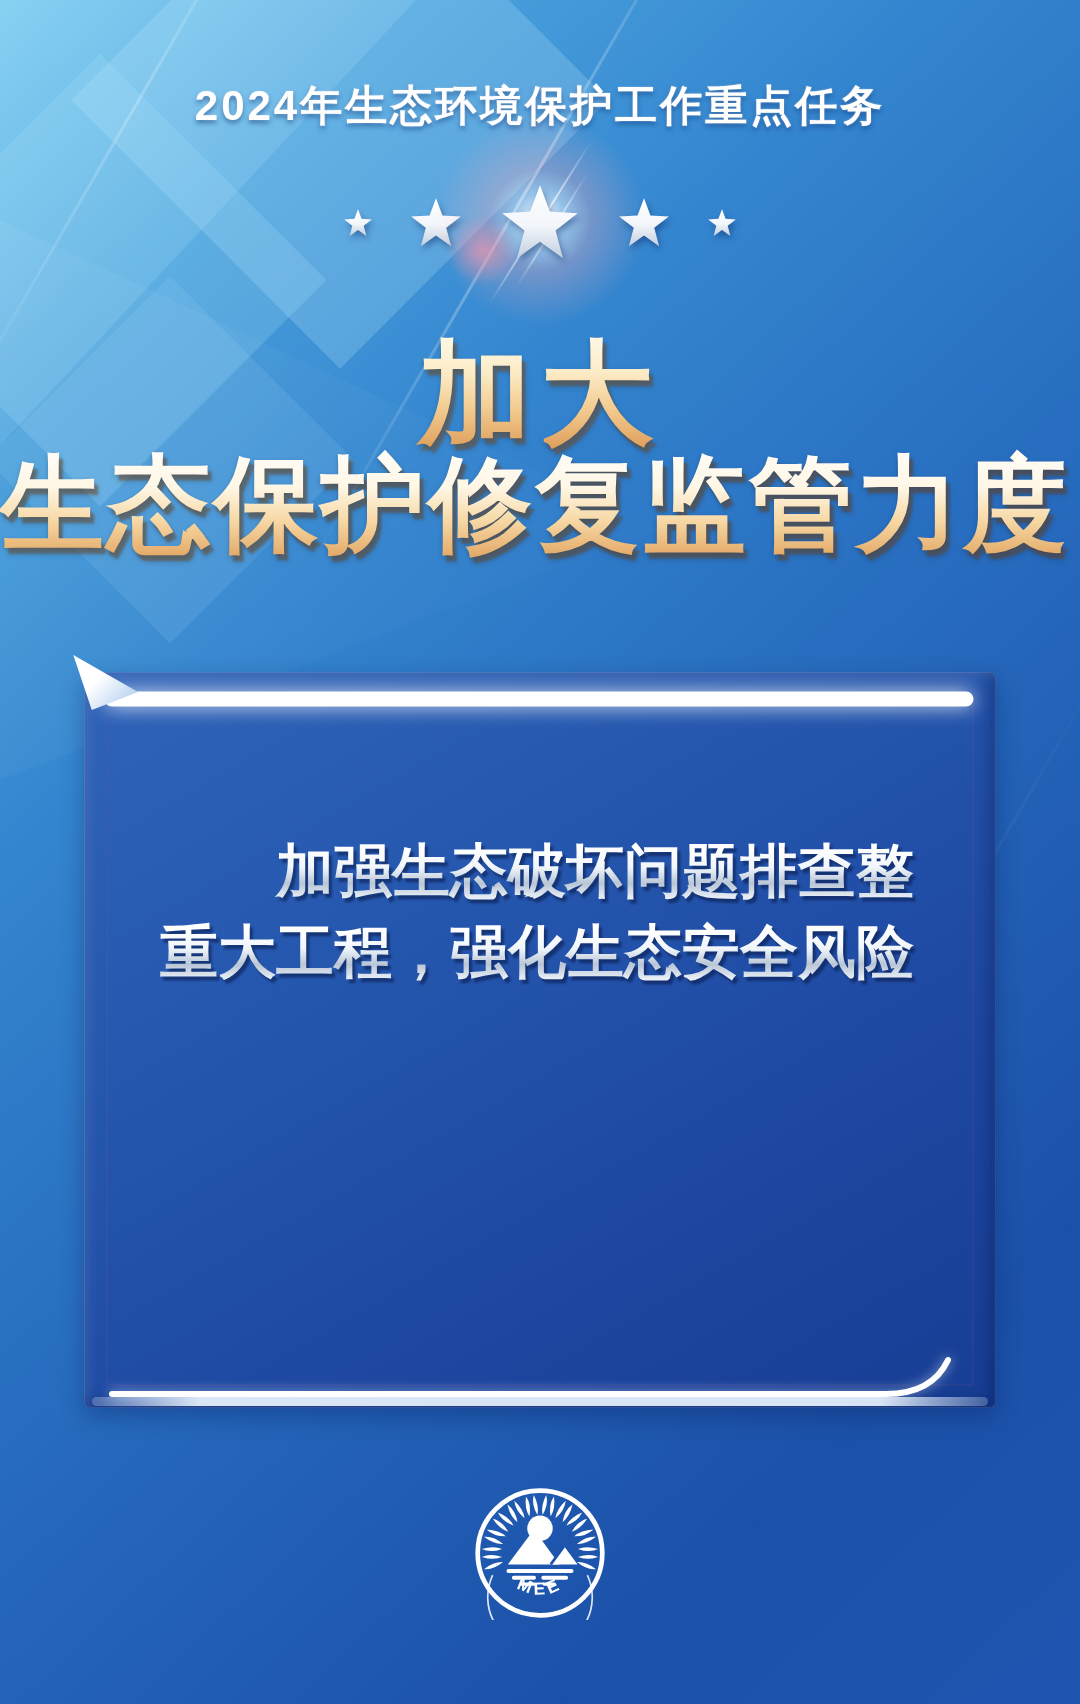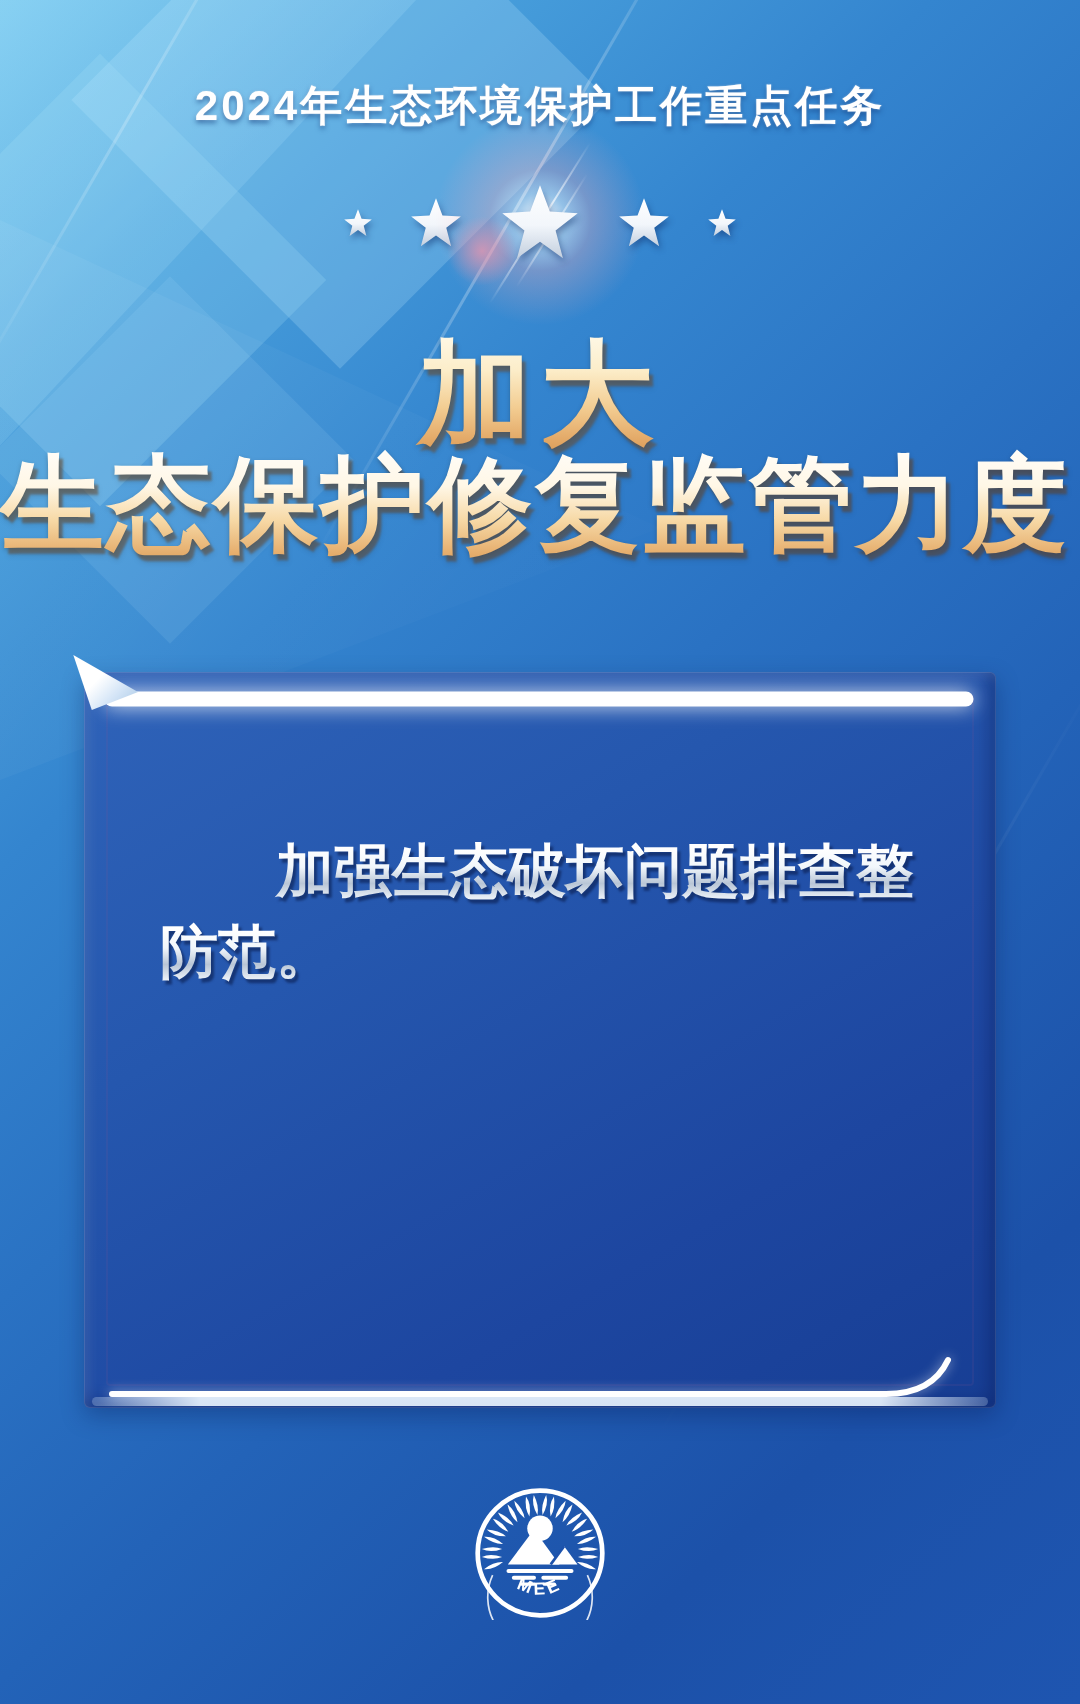--- a/index.html
+++ b/index.html
@@ -143,21 +143,21 @@
   <div class="panel">
     <div class="panel-frame"></div>
 
     <svg class="panel-topline" viewBox="0 0 876 30">
       <line x1="10" y1="15" x2="864" y2="15" stroke="#ffffff" stroke-width="15" stroke-linecap="round"></line>
     </svg>
     <div class="panel-fold"></div>
 
     <div class="panel-text">
       <div class="bodyline indent">加强生态破坏问题排查整</div>
-      <div class="bodyline">防范。</div>
+      <div class="bodyline">重大工程，强化生态安全风险</div>
     </div>
 
     <svg class="panel-botline" viewBox="0 0 868 48">
       <path d="M6,42 L780,42 Q826,42 842,8" fill="none" stroke="#ffffff" stroke-width="6" stroke-linecap="round"></path>
     </svg>
     <div class="panel-bevel"></div>
   </div>
 
   <svg class="logo" viewBox="0 0 200 200">
     <g fill="#ffffff">

